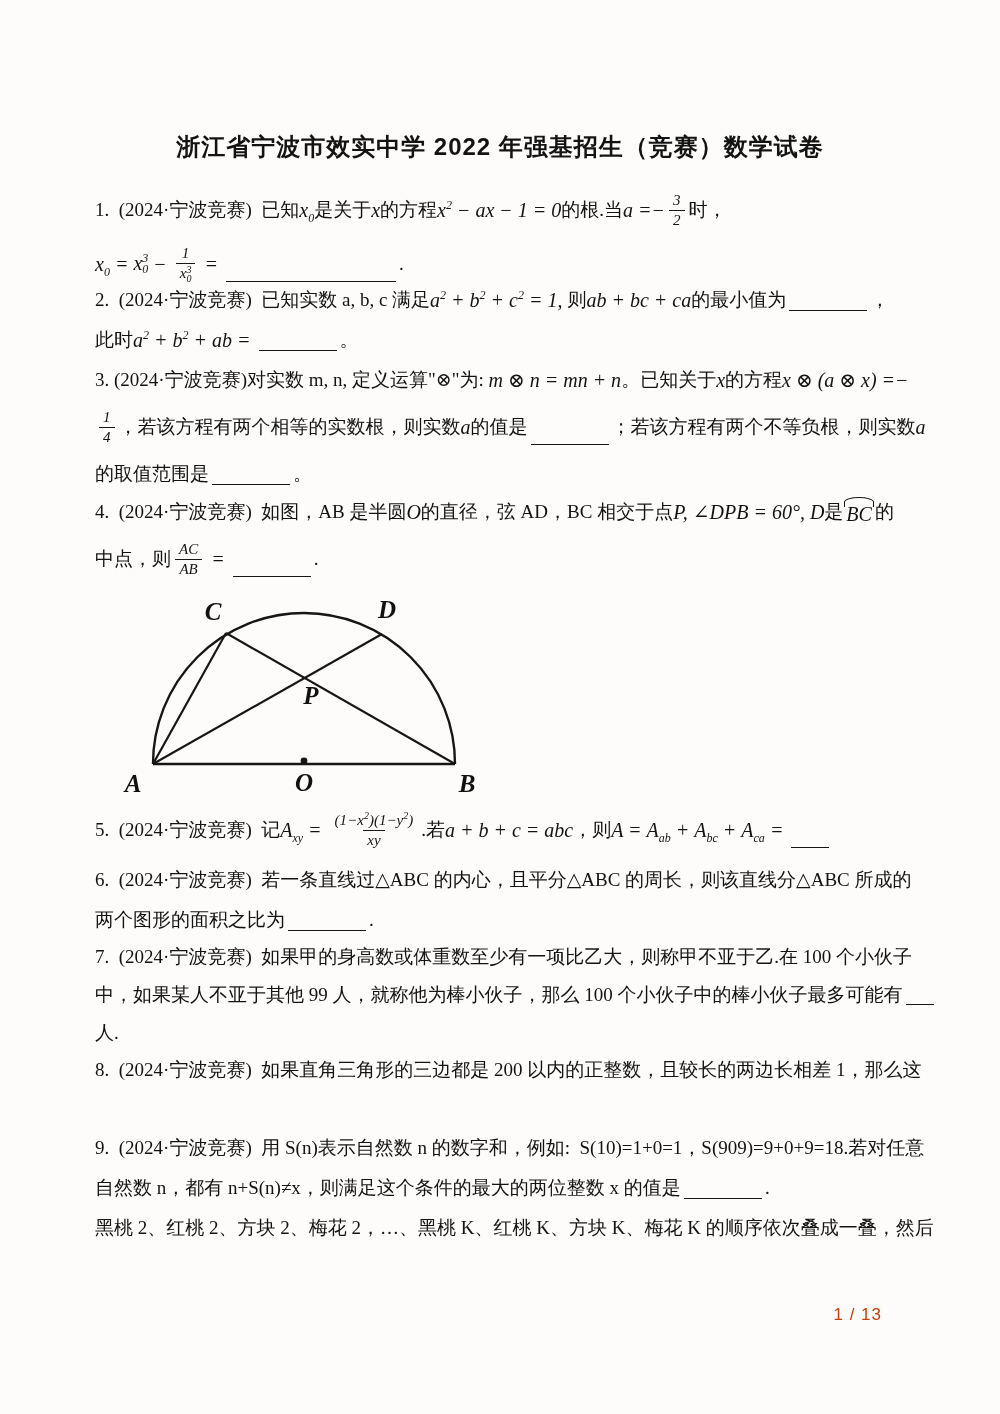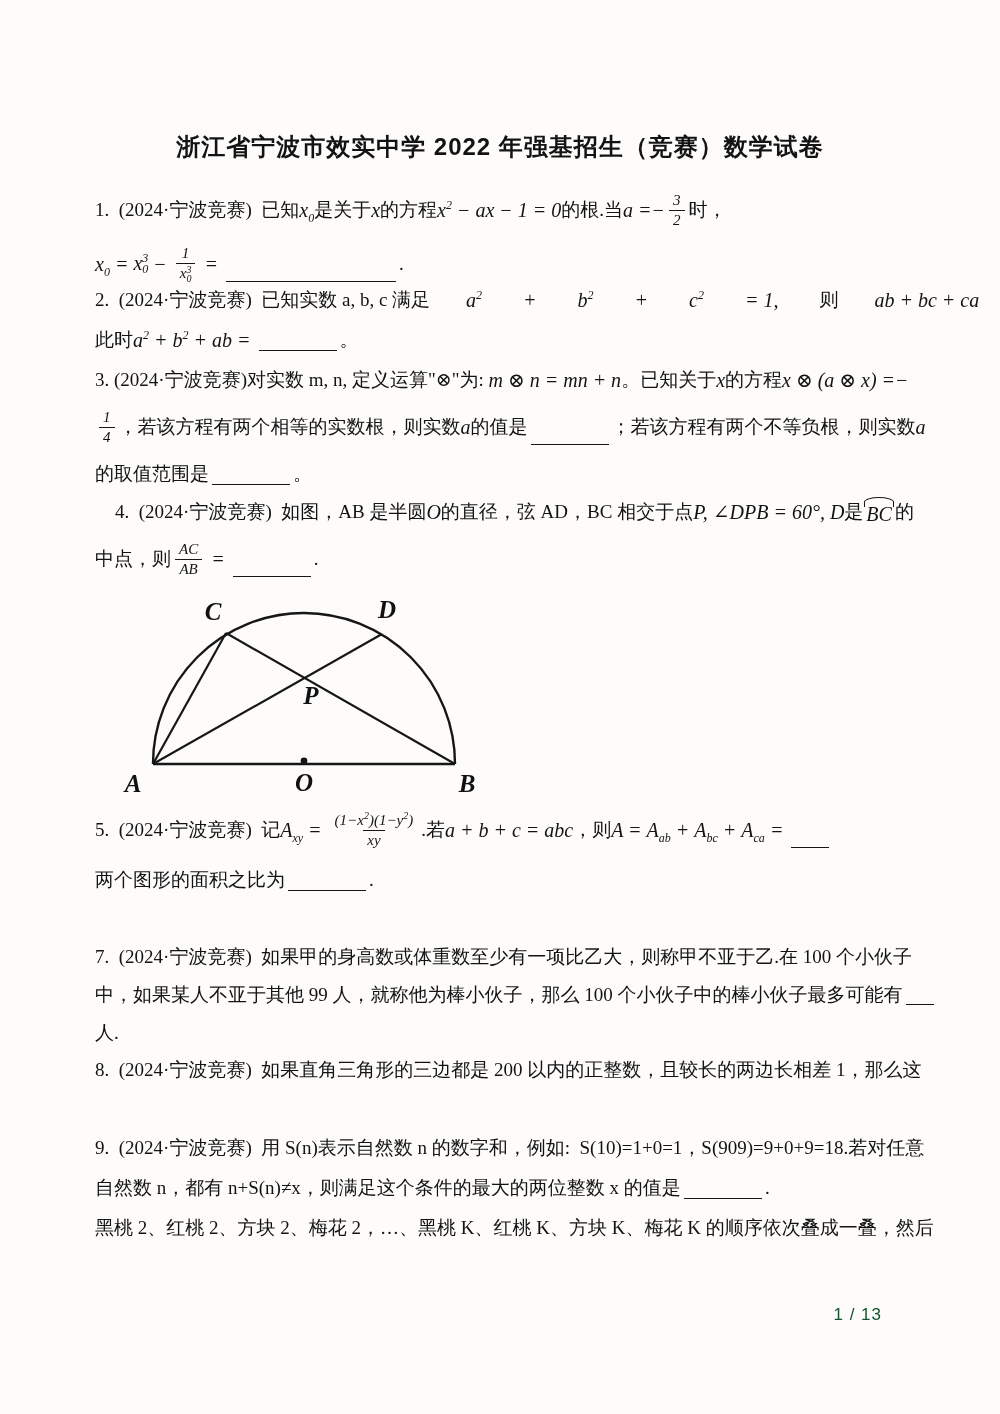--- a/index.html
+++ b/index.html
@@ -32,21 +32,21 @@
   .frac .supsub{font-size:10px;line-height:9px;}
   .blank{display:inline-block;border-bottom:1.8px solid #161616;height:2px;
     align-self:flex-end;margin:0 3px 9px 3px;}
   .arc{position:relative;font-style:italic;font-size:20px;padding:0 3px;margin-top:4px;}
   .arc::before{content:'';position:absolute;top:-6px;left:1px;right:1px;height:9px;
     border:1.7px solid #161616;border-bottom:none;border-radius:100% 100% 0 0;}
   #figure-wrap{position:absolute;left:113px;top:592px;width:405px;height:215px;}
   .fig-label{font-family:"Liberation Serif","DejaVu Serif",serif;
     font-style:italic;font-weight:bold;font-size:25px;fill:#111;}
   .page-number{
-    position:absolute;top:1305px;right:118px;font-size:17px;color:#14532d;
+    position:absolute;top:1305px;right:118px;font-size:17px;color:#c2410c;
     font-family:"Liberation Sans","DejaVu Sans",sans-serif;letter-spacing:1px;
   }
 </style>
 </head>
 <body>
 
 <div class="page-title">浙江省宁波市效实中学 2022 年强基招生（竞赛）数学试卷</div>
 
 <div id="questions">
     <div class="question" style="top: 183px;">
@@ -74,21 +74,21 @@
         <span class="frac">
           <span class="fn"><span class="math">1</span></span>
           <span class="fd"><span class="math">x<span class="supsub"><span>3</span><span>0</span></span></span></span>
         </span>
         <span class="math"> = </span>
         <span class="blank" style="width: 170px;"></span>
         <span class="cn">.</span>
       </div>
     </div>
     <div class="question" style="top: 280px;">
-      <div class="qline" style="height: 40px; gap: 36px;">
+      <div class="qline" style="height: 40px;">
         <span class="cn">2.  (2024·宁波竞赛)  已知实数 a, b, c 满足</span>
         <span class="math">a<sup>2</sup></span>
         <span class="math"> + </span>
         <span class="math">b<sup>2</sup></span>
         <span class="math"> + </span>
         <span class="math">c<sup>2</sup></span>
         <span class="math"> = 1, </span>
         <span class="cn">则</span>
         <span class="math">ab + bc + ca</span>
         <span class="cn">的最小值为</span>
@@ -126,21 +126,21 @@
         <span class="cn">；若该方程有两个不等负根，则实数</span>
         <span class="math">a</span>
       </div>
       <div class="qline" style="height: 40px;">
         <span class="cn">的取值范围是</span>
         <span class="blank" style="width: 78px;"></span>
         <span class="cn">。</span>
       </div>
     </div>
     <div class="question" style="top: 492px;">
-      <div class="qline" style="height: 40px; margin-left: 20px;">
+      <div class="qline" style="height: 40px;">
         <span class="cn">4.  (2024·宁波竞赛)  如图，AB 是半圆</span>
         <span class="math">O</span>
         <span class="cn">的直径，弦 AD，BC 相交于点</span>
         <span class="math">P, ∠DPB = 60°, D</span>
         <span class="cn">是</span>
         <span class="arc">BC</span>
         <span class="cn">的</span>
       </div>
       <div class="qline" style="height: 54px;">
         <span class="cn">中点，则</span>
@@ -169,20 +169,23 @@
         <span class="math">A<sub>ab</sub></span>
         <span class="math"> + </span>
         <span class="math">A<sub>bc</sub></span>
         <span class="math"> + </span>
         <span class="math">A<sub>ca</sub></span>
         <span class="math"> = </span>
         <span class="blank" style="width: 38px;"></span>
       </div>
     </div>
     <div class="question" style="top: 860px;">
+      <div class="qline" style="height: 40px;">
+        <span class="cn">6.  (2024·宁波竞赛)  若一条直线过△ABC 的内心，且平分△ABC 的周长，则该直线分△ABC 所成的</span>
+      </div>
       <div class="qline" style="height: 40px;">
         <span class="cn">两个图形的面积之比为</span>
         <span class="blank" style="width: 78px;"></span>
         <span class="cn">.</span>
       </div>
     </div>
     <div class="question" style="top: 938px;">
       <div class="qline" style="height: 38px;">
         <span class="cn">7.  (2024·宁波竞赛)  如果甲的身高数或体重数至少有一项比乙大，则称甲不亚于乙.在 100 个小伙子</span>
       </div>

